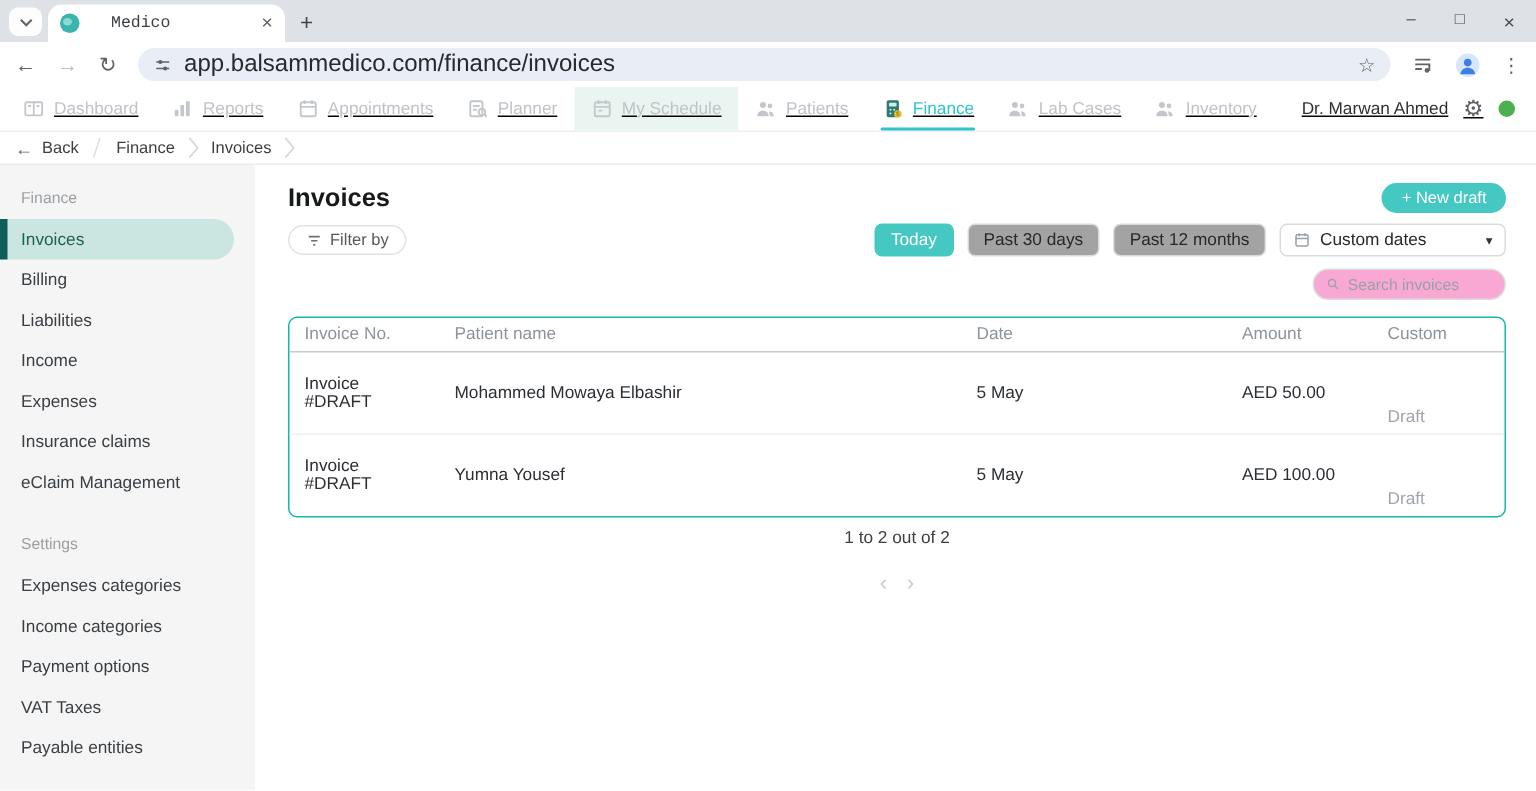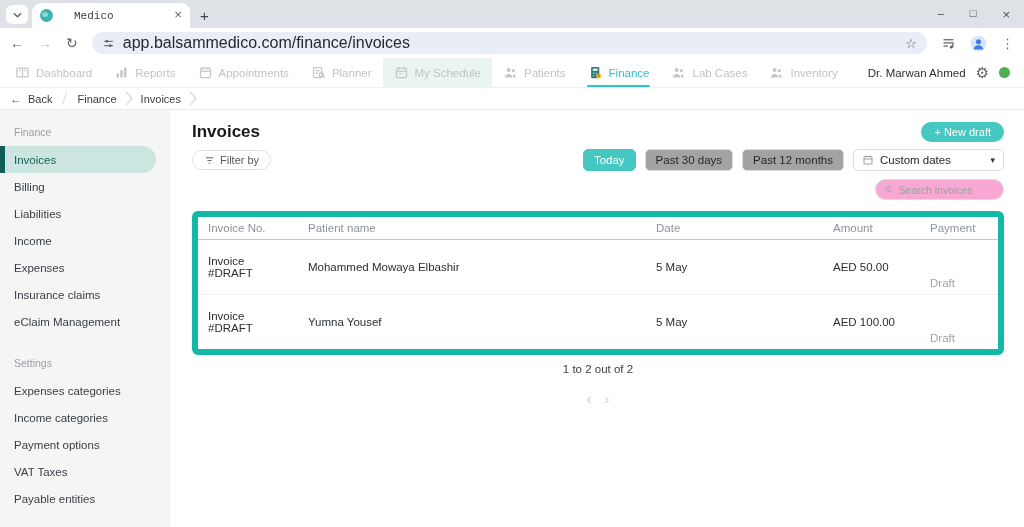--- a/index.html
+++ b/index.html
@@ -26,21 +26,21 @@
   .toolbar{height:30px;background:#fff;display:flex;align-items:center;padding:0 10px;gap:14px;}
   .navbtn{font-size:14px;color:#5f6368;line-height:1;}
   .navbtn.disabled{color:#bdc1c6;}
   .omnibox{flex:1;height:22px;background:var(--omnibox-bg);border-radius:12px;display:flex;align-items:center;padding:0 10px;gap:8px;}
   .url{font-size:16px;color:#27292c;flex:1;}
   .star{font-size:13px;color:#5f6368;}
   .toolbar-right{display:flex;align-items:center;gap:14px;}
   .dots{font-size:13px;color:#5f6368;}
 
   
-  .appnav{height:30px;background:#fff;border-bottom:1px solid #efefef;display:flex;align-items:stretch;padding:0 4px;}
+  .appnav{height:30px;background:#fff;border-bottom:1px solid #efefef;display:flex;align-items:stretch;padding:0 4px;text-decoration:underline;}
   .nav-item{display:flex;align-items:center;gap:6px;padding:0 11px;font-size:11.5px;color:#bfc3c8;position:relative;white-space:nowrap;}
   .nav-item svg{flex:none;}
   .nav-item.highlight{background:var(--nav-highlight-bg);}
   .nav-item.active{color:var(--nav-active);}
   .nav-item.active::after{content:"";position:absolute;left:10px;right:10px;bottom:0;height:2px;background:var(--nav-active);border-radius:2px;}
   .nav-user{margin-left:auto;display:flex;align-items:center;gap:10px;padding-right:10px;}
   .user-name{font-size:11.5px;color:#2e3133;}
   .gear{font-size:15px;color:#5f6368;line-height:1;}
   .presence{width:11px;height:11px;border-radius:50%;background:var(--status-green);}
 
@@ -69,21 +69,21 @@
   .date-filters{margin-left:auto;display:flex;align-items:center;gap:9px;}
   .btn-date{background:#a3a3a3;border:1px solid #dcdcdc;border-radius:5px;padding:4px 10px;font-size:11.5px;color:#26282b;font-family:inherit;white-space:nowrap;}
   .btn-date.active{background:var(--accent);border-color:var(--accent);color:#fff;}
   .custom-dates{width:151px;border:1px solid #dcdcdc;border-radius:5px;padding:4px 8px;display:flex;align-items:center;gap:6px;font-size:11.5px;color:#26282b;background:#fff;}
   .custom-dates .caret{margin-left:auto;font-size:9px;color:#333;}
   .search-row{display:flex;justify-content:flex-end;margin-top:8px;}
   .search-box{width:129px;height:21px;border:1px solid #dedede;border-radius:11px;display:flex;align-items:center;padding:0 8px;gap:5px;background:#f9a8d4;}
   .search-box input{border:none;outline:none;width:100%;font-size:10.5px;font-family:inherit;color:#333;background:transparent;}
   .search-box input::placeholder{color:#9aa0a6;}
 
-  .invoice-table{margin-top:11px;border:6px solid #14b8a6;border-radius:6px;overflow:hidden;}
+  .invoice-table{margin-top:11px;border:1px solid #14b8a6;border-radius:6px;overflow:hidden;}
   .t-row{display:grid;grid-template-columns:100px 348px 177px 97px 1fr;align-items:center;}
   .t-row > div{padding:5px 10px;font-size:11.5px;}
   .t-head{border-bottom:1px solid #c9c9c9;}
   .t-head > div{color:#8d939b;}
   .t-body{border-bottom:1px solid #efefef;}
   .t-body:last-child{border-bottom:none;}
   .t-body > div{color:#2b2f33;}
   .t-body .status{color:#a0a5ab;margin-top:32px;}
   .pagination{display:flex;justify-content:flex-end;align-items:center;margin-top:8px;font-size:11.5px;color:#3c4043;gap:16px;flex-direction:column;}
   .pg-chevron{font-size:15px;color:#cccccc;line-height:1;}
@@ -341,21 +341,21 @@
           <input type="text" placeholder="Search invoices" style="">
         </div>
       </div>
 
       <div class="invoice-table">
         <div class="t-row t-head">
           <div>Invoice No.</div>
           <div>Patient name</div>
           <div>Date</div>
           <div>Amount</div>
-          <div>Payment</div>
+          <div>Custom</div>
         </div>
         <div class="t-row t-body">
           <div>Invoice #DRAFT</div>
           <div>Mohammed Mowaya Elbashir</div>
           <div>5 May</div>
           <div>AED 50.00</div>
           <div class="status">Draft</div>
         </div>
         <div class="t-row t-body">
           <div>Invoice #DRAFT</div>

